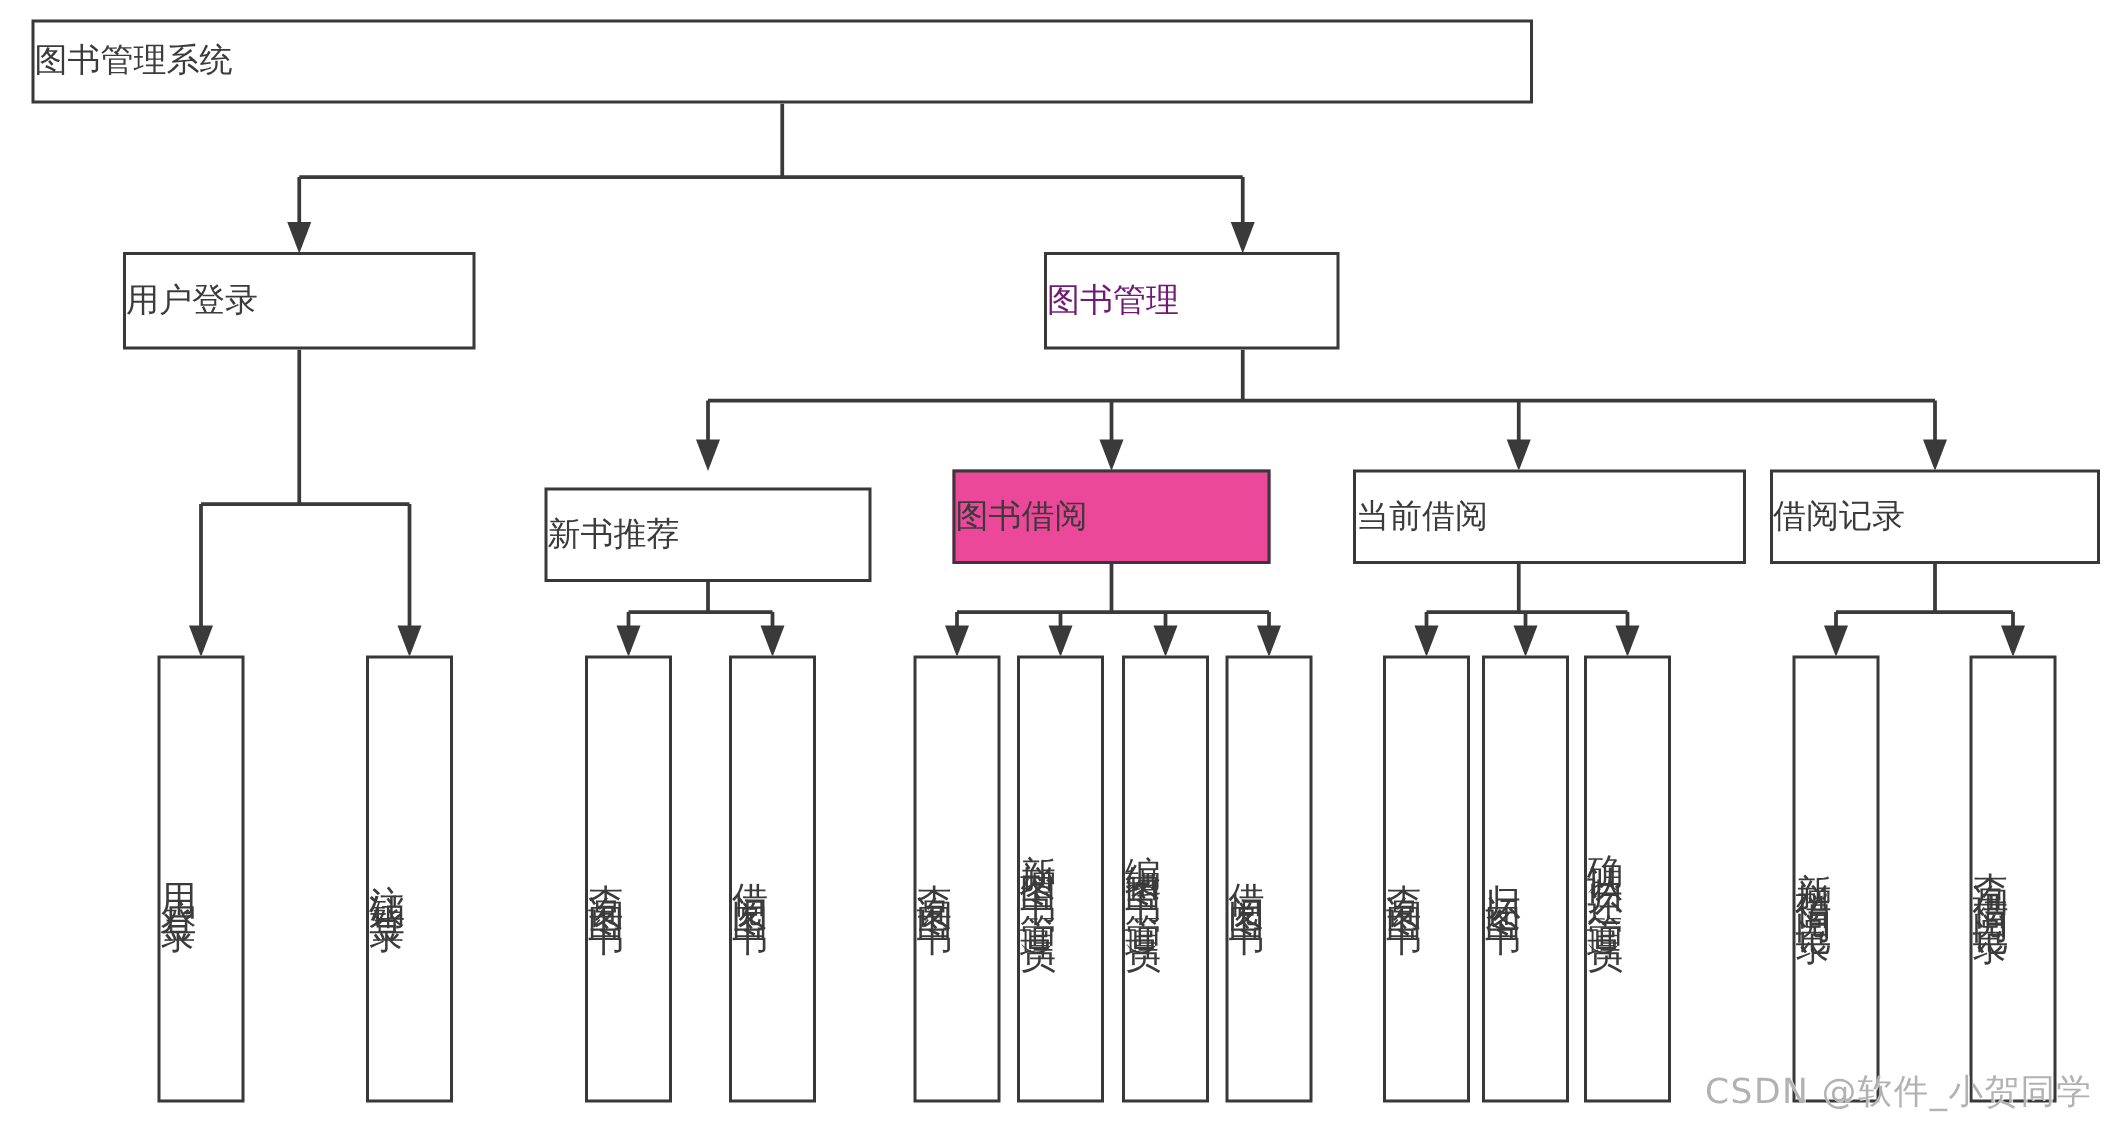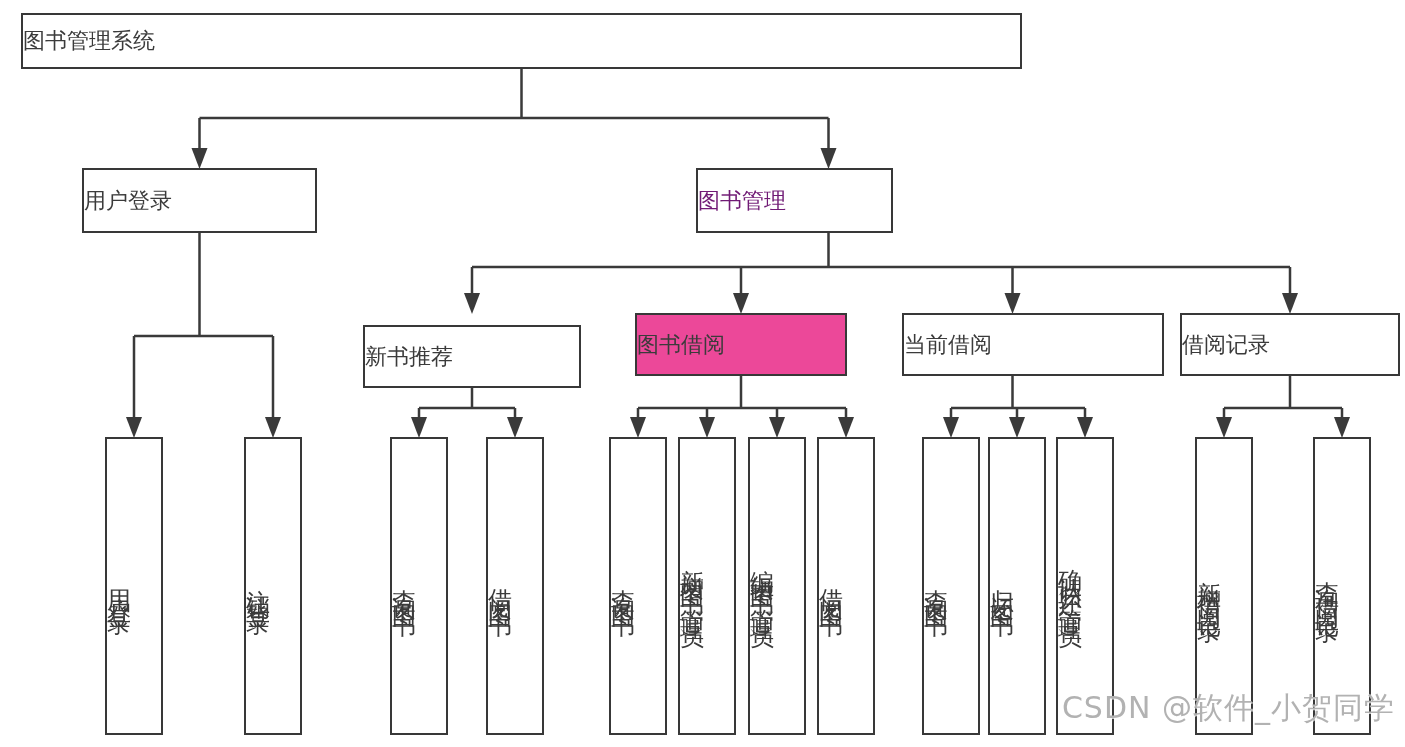--- a/index.html
+++ b/index.html
@@ -43,23 +43,23 @@
   .node.vertical .label {
     writing-mode: vertical-rl;
     text-orientation: mixed;
     font-size: 24px;
     letter-spacing: 8px;
     line-height: 1;
   }
   #watermark {
     position: absolute;
     right: 10px;
-    bottom: 18px;
+    bottom: 4px;
     z-index: 3;
-    font-size: 30px;
+    font-size: 23px;
     letter-spacing: 1px;
     text-shadow: 1px 1px 0 rgba(255,255,255,0.7);
   }
 </style>
 </head>
 <body>
 
 <div id="canvas">
   <svg id="wires" width="1405" height="747" viewBox="0 0 1405 747">
       <path d="M 521.5 69 V 118 M 199.5 118 H 828.5 M 199.5 118 V 151 M 828.5 118 V 151" stroke="#3a3a3a"></path>

